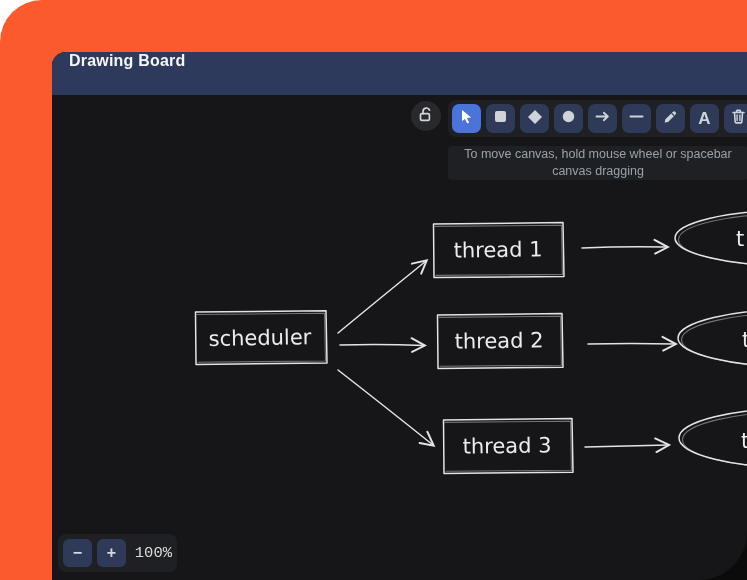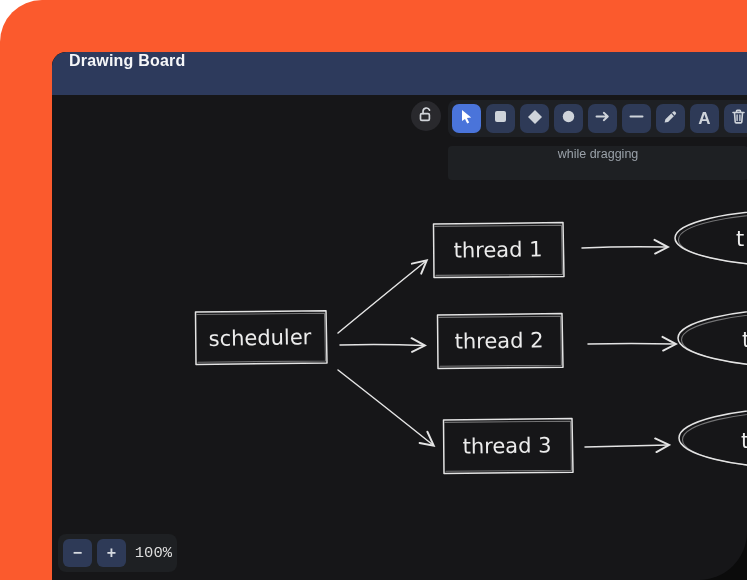--- a/index.html
+++ b/index.html
@@ -181,21 +181,22 @@
           <svg width="17" height="17" viewBox="0 0 17 17">
             <path d="M3 4.5 H14 M6.5 4.5 V3.2 a0.8 0.8 0 0 1 0.8 -0.8 h2.4 a0.8 0.8 0 0 1 0.8 0.8 V4.5" fill="none" stroke="#ced3da" stroke-width="1.6" stroke-linecap="round"></path>
             <path d="M4.5 4.8 L5.2 14 a1 1 0 0 0 1 0.9 h4.6 a1 1 0 0 0 1 -0.9 L12.5 4.8" fill="none" stroke="#ced3da" stroke-width="1.6" stroke-linecap="round"></path>
             <path d="M7.1 7 V12.5 M9.9 7 V12.5" stroke="#ced3da" stroke-width="1.4" stroke-linecap="round"></path>
           </svg>
         </span>
       </div>
     </div>
 
     <div class="tooltip">
-      <div>while dragging</div>
+      <div>To move canvas, hold mouse wheel or spacebar</div>
+      <div>canvas dragging</div>
     </div>
 
     <div class="zoombar">
       <div class="zoom-btn">−</div>
       <div class="zoom-btn">+</div>
       <div class="zoom-level">100%</div>
     </div>
 
   </div>
 </div>

